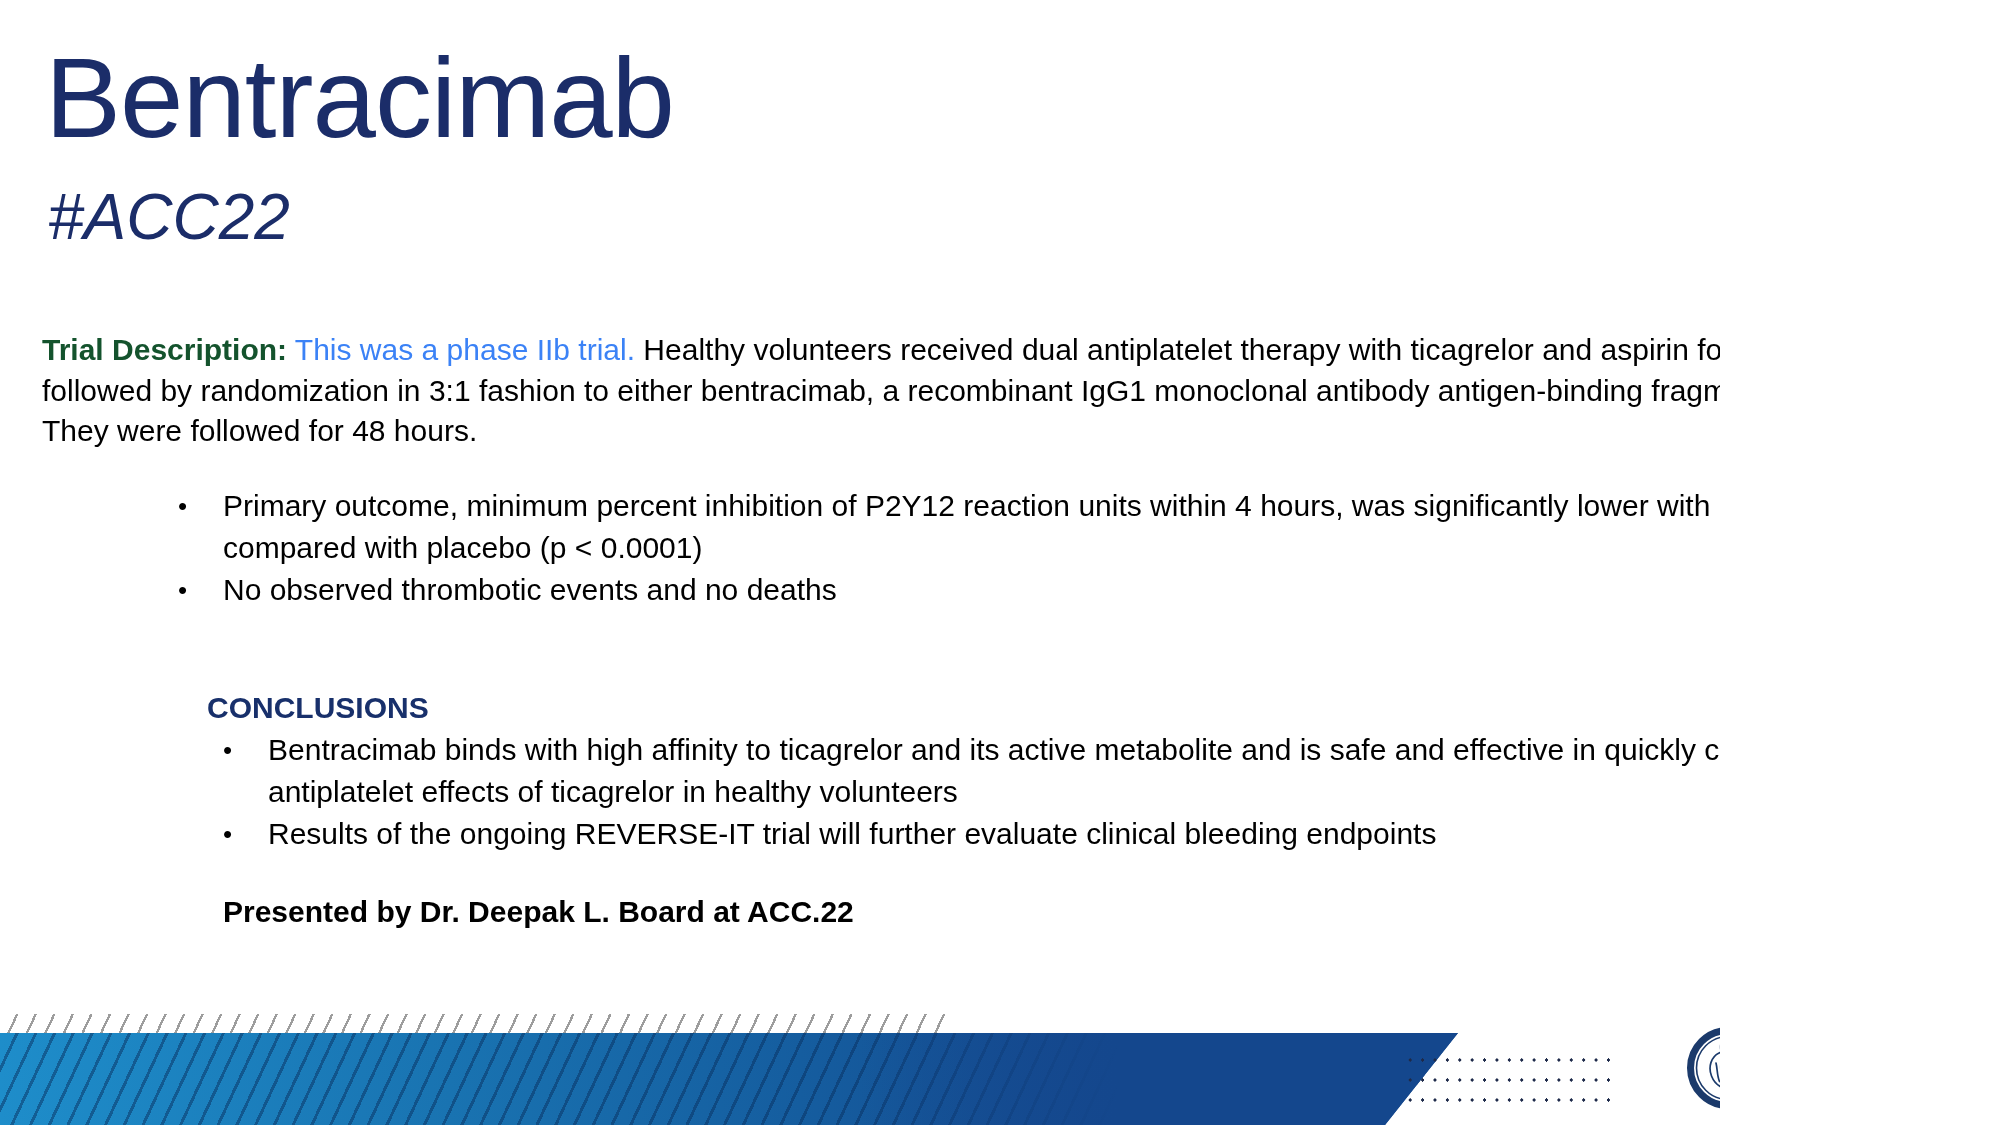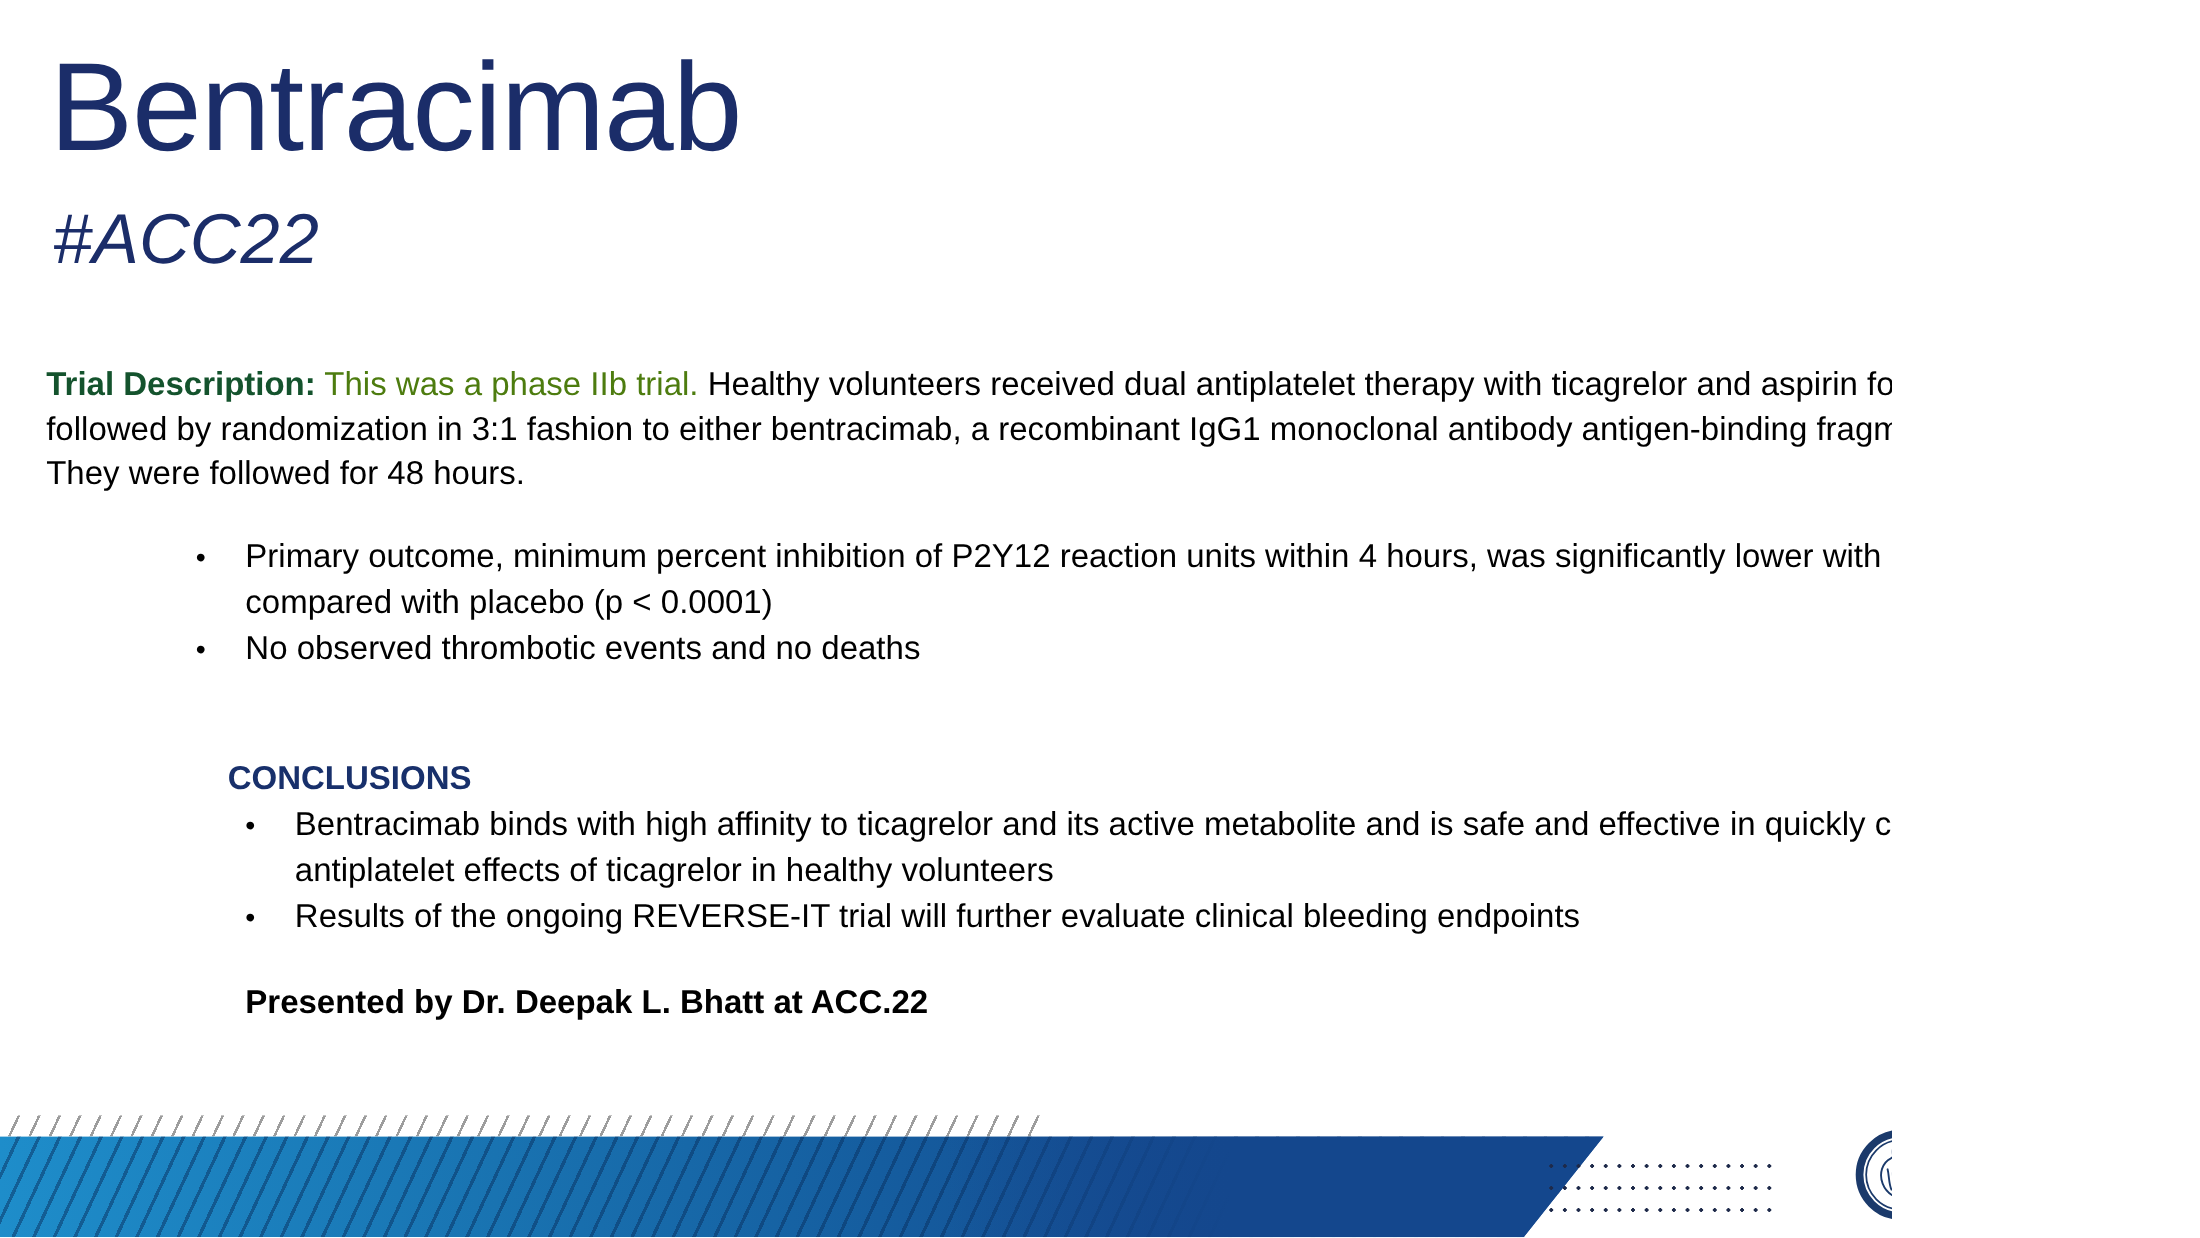--- a/index.html
+++ b/index.html
@@ -21,21 +21,21 @@
     position:absolute;left:48px;top:182px;
     font-size:64px;line-height:70px;font-style:italic;
     color:#1B2D69;
   }
   
   .trial{
     position:absolute;left:42px;top:330px;width:1928px;
     font-size:30px;line-height:40.5px;color:#000;
   }
   .trial .lbl{font-weight:700;color:#14532d;}
-  .trial .gray{color:#4d7c0f;text-align:right;}
+  .trial .gray{color:#3b82f6;text-align:right;}
   
   .section{position:absolute;left:162px;width:1740px;}
   .sec-results{top:485px;}
   .sec-conclusions{top:687px;margin-left:45px;}
   .sec-heading{
     font-size:30px;line-height:42px;font-weight:700;color:#18306B;
   }
   .bullet{display:flex;font-size:30px;line-height:42px;color:#000;}
   .bullet .dot{
     flex:0 0 61px;box-sizing:border-box;padding-left:16px;
@@ -115,21 +115,21 @@
     <div class="bullet">
       <span class="dot">•</span>
       <span class="txt">Bentracimab binds with high affinity to ticagrelor and its active metabolite and is safe and effective in quickly clinical the antiplatelet effects of ticagrelor in healthy volunteers</span>
     </div>
     <div class="bullet">
       <span class="dot">•</span>
       <span class="txt">Results of the ongoing REVERSE-IT trial will further evaluate clinical bleeding endpoints</span>
     </div>
   </div>
 
-  <div class="presented">Presented by Dr. Deepak L. Bhatt at ACC.22</div>
+  <div class="presented">Presented by Dr. Deepak L. Board at ACC.22</div>
 
 
   <div class="hatch"></div>
   <div class="band"></div>
   <div class="dots"></div>
 
   <div class="logo">
     <svg class="logo-emblem" viewBox="0 0 84 84" xmlns="http://www.w3.org/2000/svg">
       <circle cx="42" cy="42" r="37.5" fill="#ffffff" stroke="#1B3A6B" stroke-width="7"></circle>
       <circle cx="42" cy="42" r="31.5" fill="none" stroke="#1B3A6B" stroke-width="1.6"></circle>

